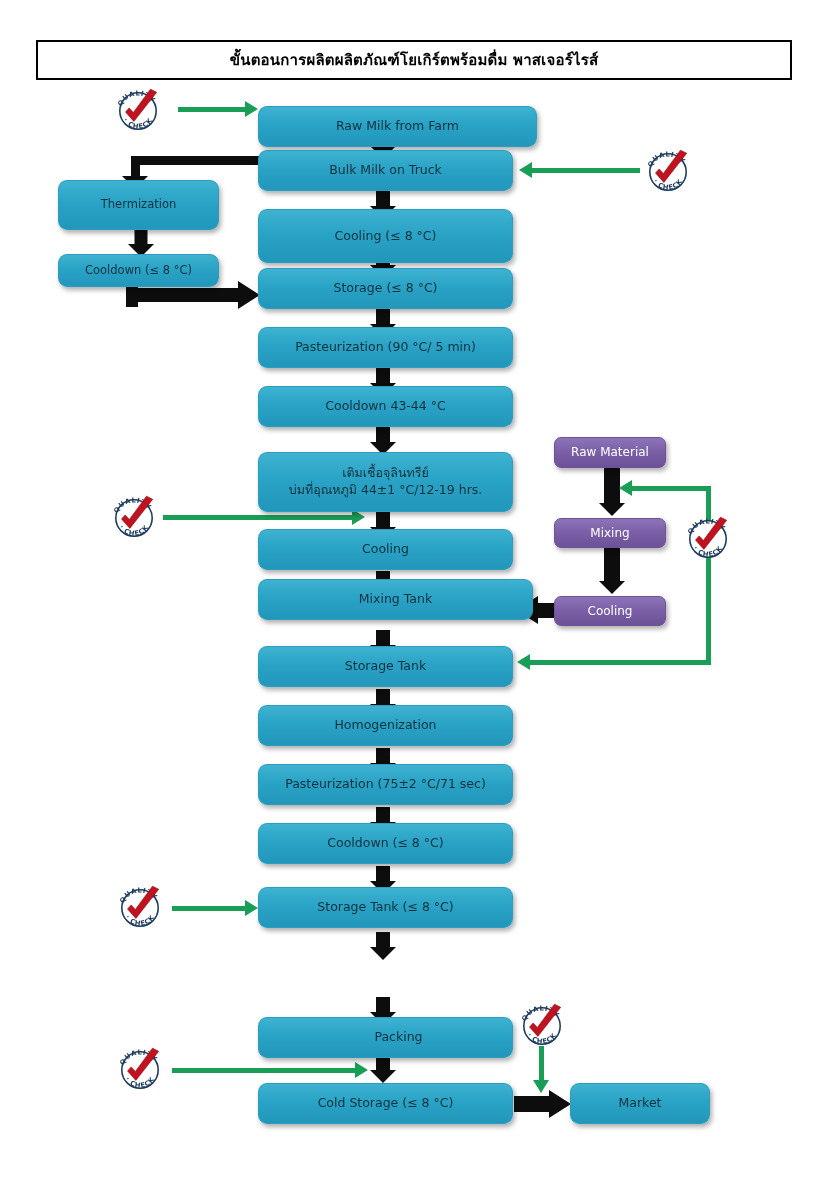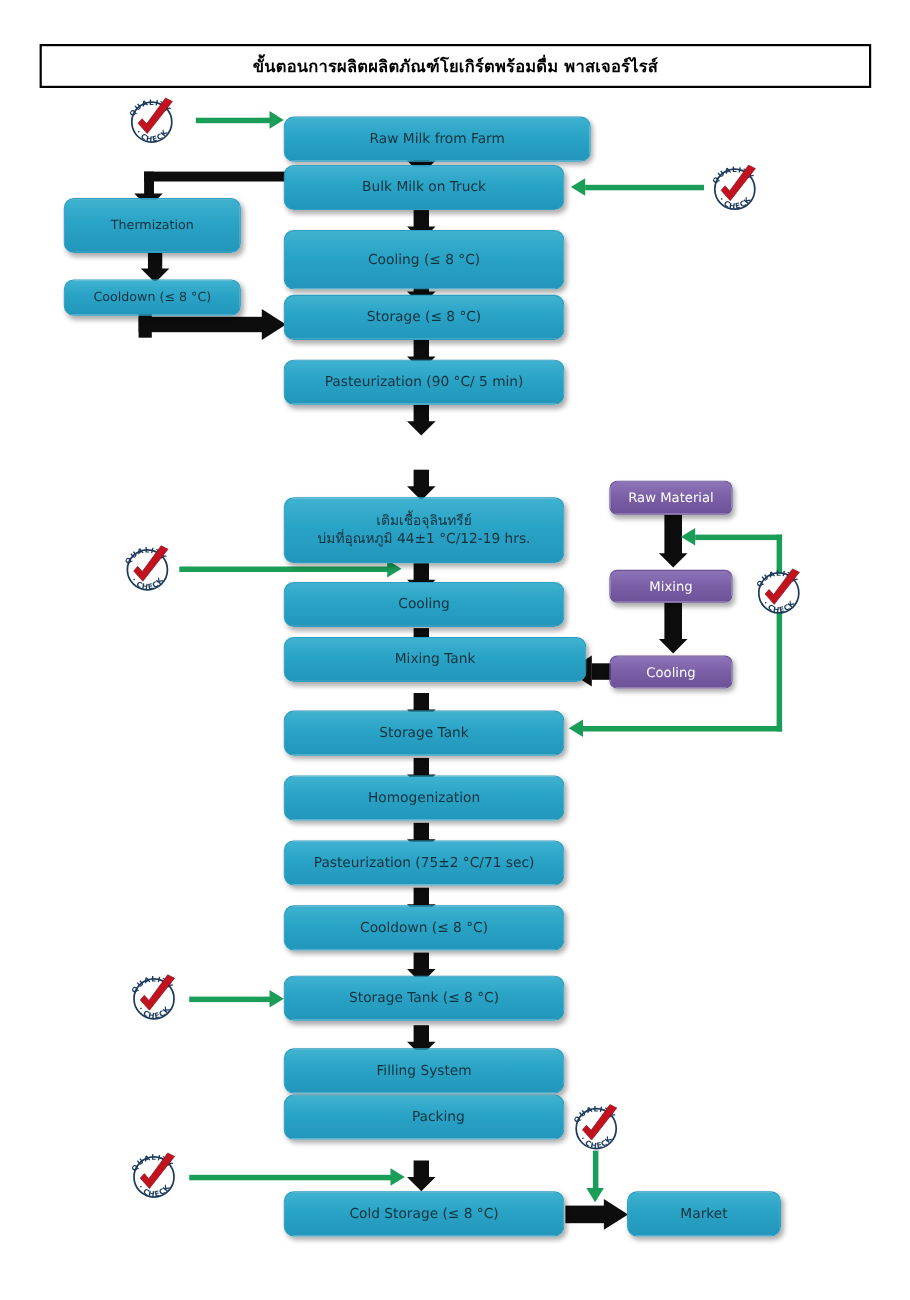--- a/index.html
+++ b/index.html
@@ -234,20 +234,23 @@
   </div>
 
   <div class="box blue" style="left:258px;top:268px;width:255px;height:41px;">
     <span>Storage (≤ 8 °C)</span>
   </div>
 
   <div class="box blue" style="left:258px;top:327px;width:255px;height:41px;align-items:center;">
     <span>Pasteurization (90 °C/ 5 min)</span>
   </div>
 
+  <div class="box blue" style="left:258px;top:386px;width:255px;height:41px;">
+    <span>Cooldown 43-44 °C</span>
+  </div>
 
   <div class="box blue" style="left:258px;top:452px;width:255px;height:60px;flex-direction:column;">
     <span class="l2">เติมเชื้อจุลินทรีย์</span>
     <span class="l2">บ่มที่อุณหภูมิ 44±1 °C/12-19 hrs.</span>
   </div>
 
   <div class="box blue" style="left:258px;top:529px;width:255px;height:41px;">
     <span>Cooling</span>
   </div>
 
@@ -268,25 +271,22 @@
   </div>
 
   <div class="box blue" style="left:258px;top:823px;width:255px;height:41px;">
     <span>Cooldown (≤ 8 °C)</span>
   </div>
 
   <div class="box blue" style="left:258px;top:887px;width:255px;height:41px;">
     <span>Storage Tank (≤ 8 °C)</span>
   </div>
 
-  <div class="box blue" style="left:258px;top:953px;width:255px;height:41px;">
-    <span>Filling System</span>
-  </div>
-
-  <div class="box blue" style="left:258px;top:995px;width:255px;height:41px;padding-left:34px;">
+
+  <div class="box blue" style="left:258px;top:1017px;width:255px;height:41px;padding-left:34px;">
     <span>Packing</span>
   </div>
 
   <div class="box blue" style="left:258px;top:1083px;width:255px;height:41px;">
     <span>Cold Storage (≤ 8 °C)</span>
   </div>
 
   <div class="box blue" style="left:58px;top:180px;width:161px;height:50px;font-size:11.5px;">
     <span>Thermization</span>
   </div>

